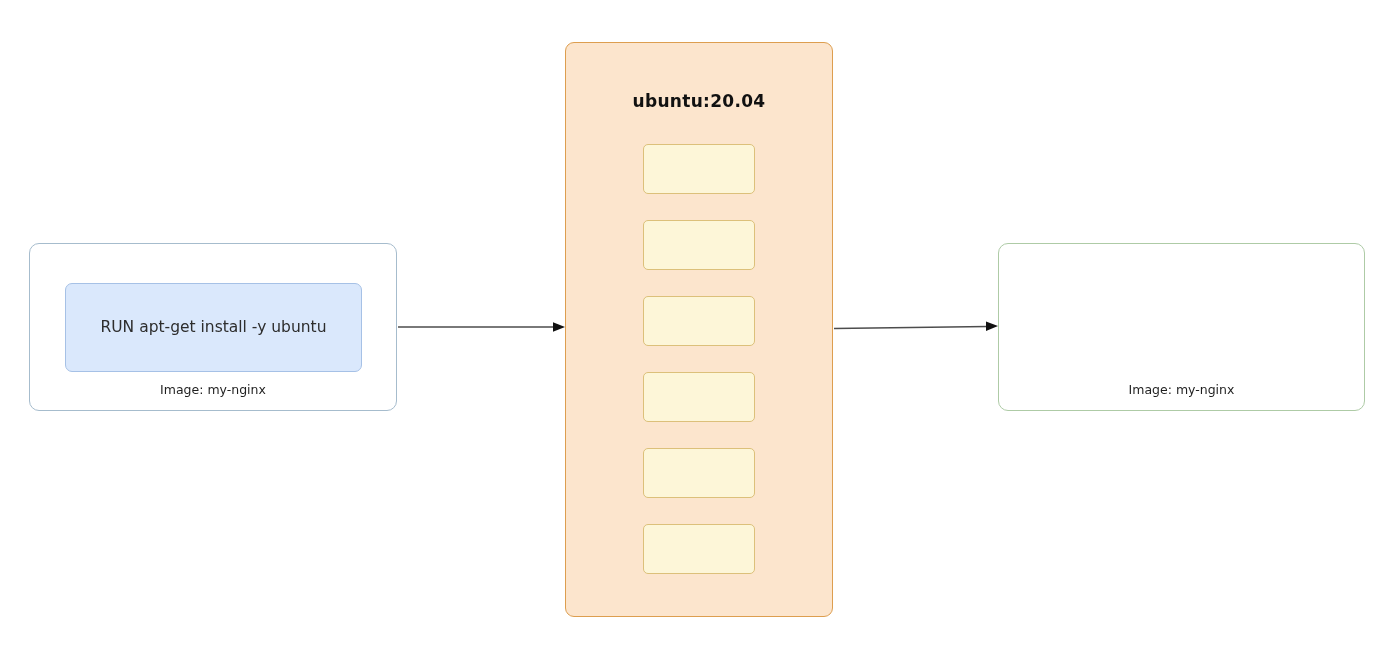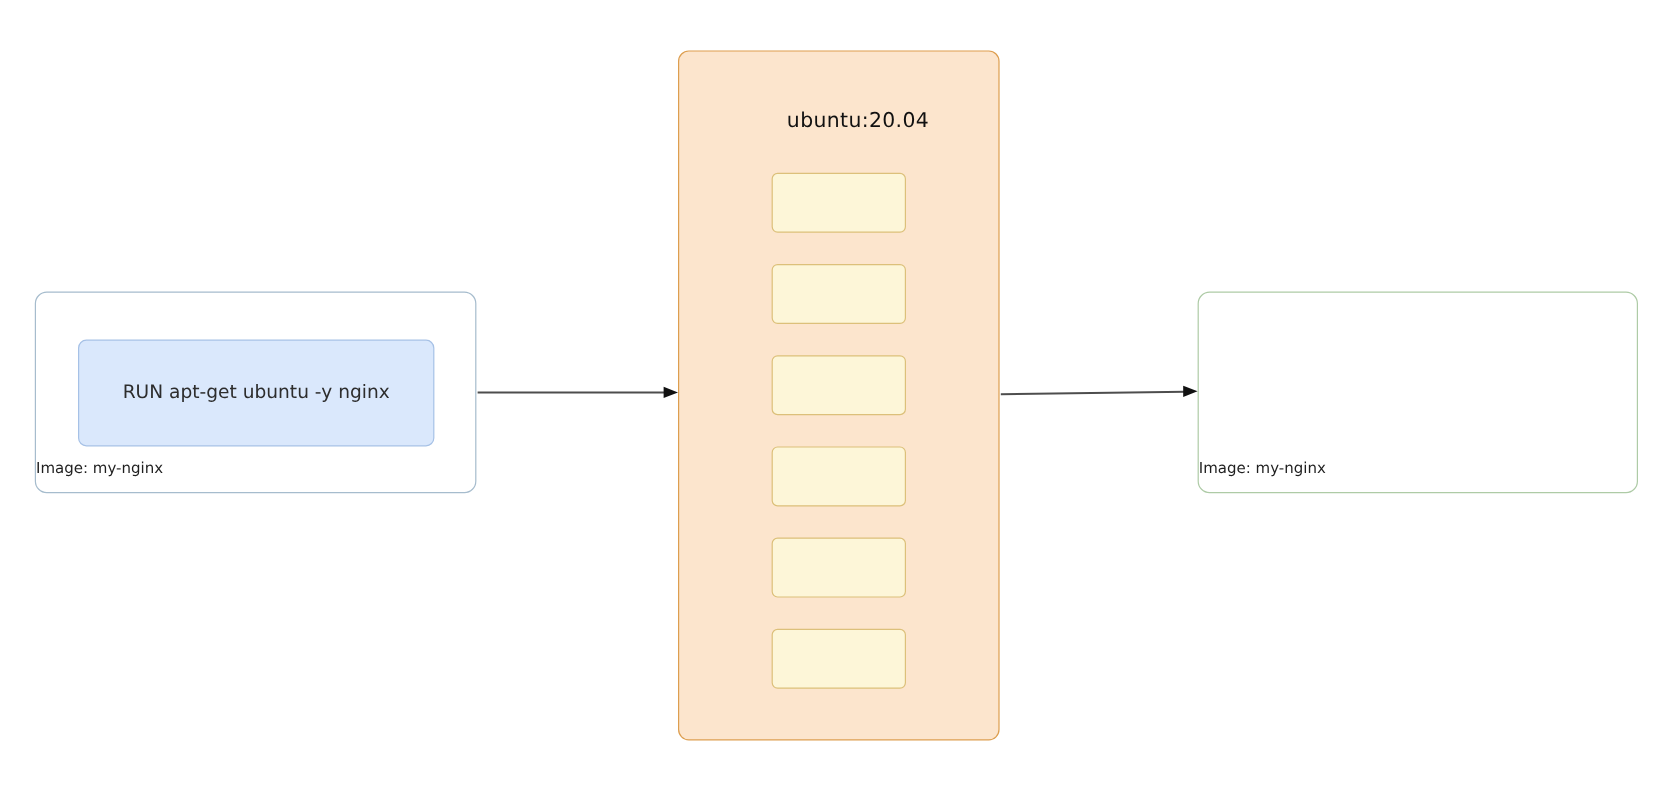--- a/index.html
+++ b/index.html
@@ -52,44 +52,43 @@
     border: 1.3px solid var(--blue-border, #a6c1e6);
   }
   .cmd-box.green {
     background: var(--green-fill, #d5e8d4);
     border: 1.3px solid var(--green-border, #a2c69a);
   }
   .caption {
     position: absolute;
     left: 0; top: 138px;
     width: 100%;
-    text-align: left;
+    text-align: center;
     font-size: 12.5px;
     color: #1f1f1f;
   }
   
   .base-container {
     position: absolute;
     left: 565px; top: 42px;
     width: 268px; height: 575px;
     background: var(--base-fill, #fce5cd);
     border: 1.5px solid var(--base-border, #dd9e4f);
     border-radius: 9px;
     box-sizing: border-box;
   }
   .base-title {
     position: absolute;
     left: 0; top: 48px;
     width: 100%;
     text-align: center;
-    font-weight: normal;
+    font-weight: bold;
     font-size: 17px;
     letter-spacing: 0.3px;
     color: #111111;
-    margin-left: 16px;
   }
   .layer-stack {
     position: absolute;
     left: 0; top: 101px;
     width: 100%;
   }
   .layer {
     width: 112px;
     height: 50px;
     margin: 0 auto 26px auto;
@@ -105,21 +104,21 @@
     pointer-events: none;
   }
 </style>
 </head>
 <body>
 
 <div class="canvas">
 
   <div class="group-box left">
     <div class="cmd-box blue">
-      <span>RUN apt-get ubuntu -y nginx</span>
+      <span>RUN apt-get install -y ubuntu</span>
     </div>
     <div class="caption">Image: my-nginx</div>
   </div>
 
   <div class="base-container">
     <div class="base-title">ubuntu:20.04</div>
     <div class="layer-stack">
         <div class="layer"></div>
         <div class="layer"></div>
         <div class="layer"></div>

